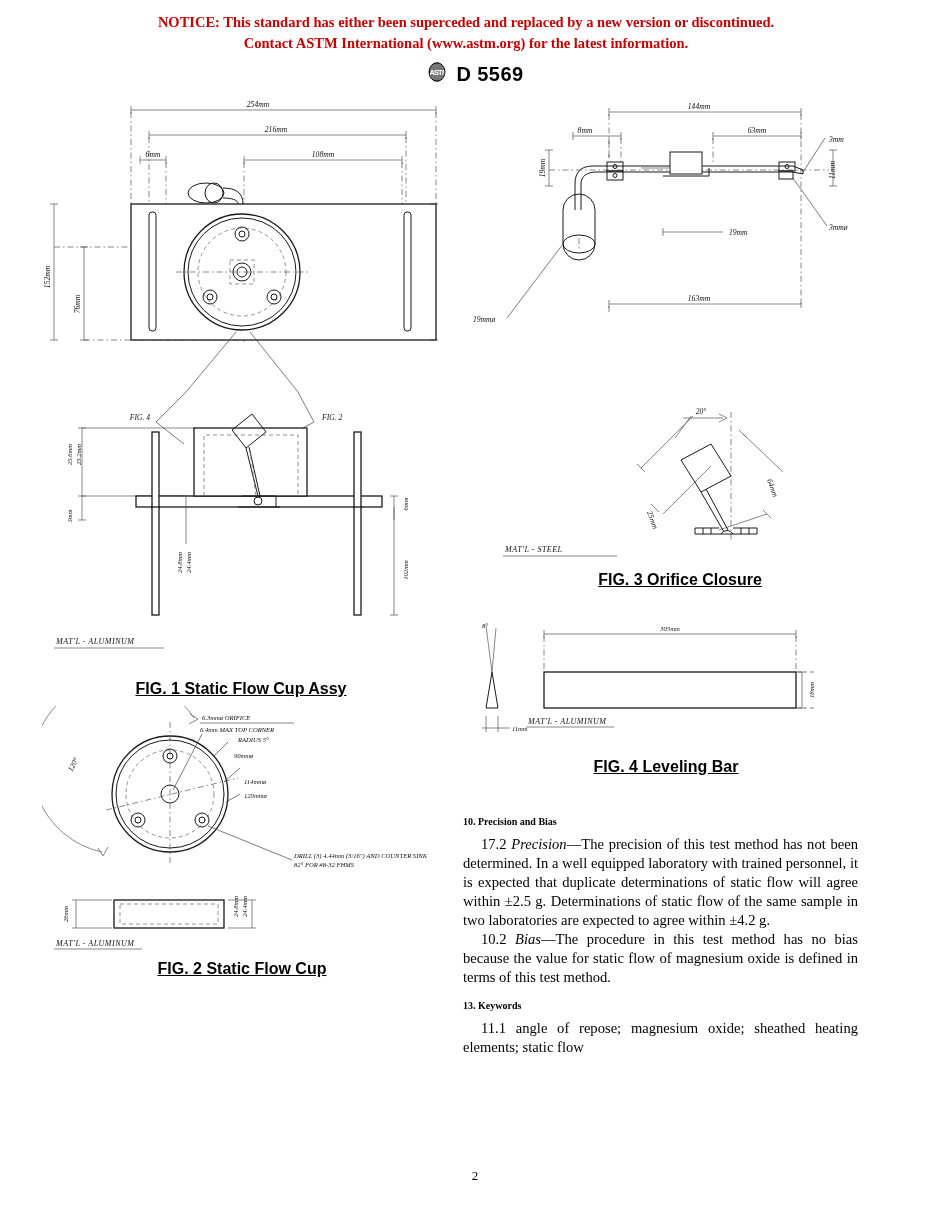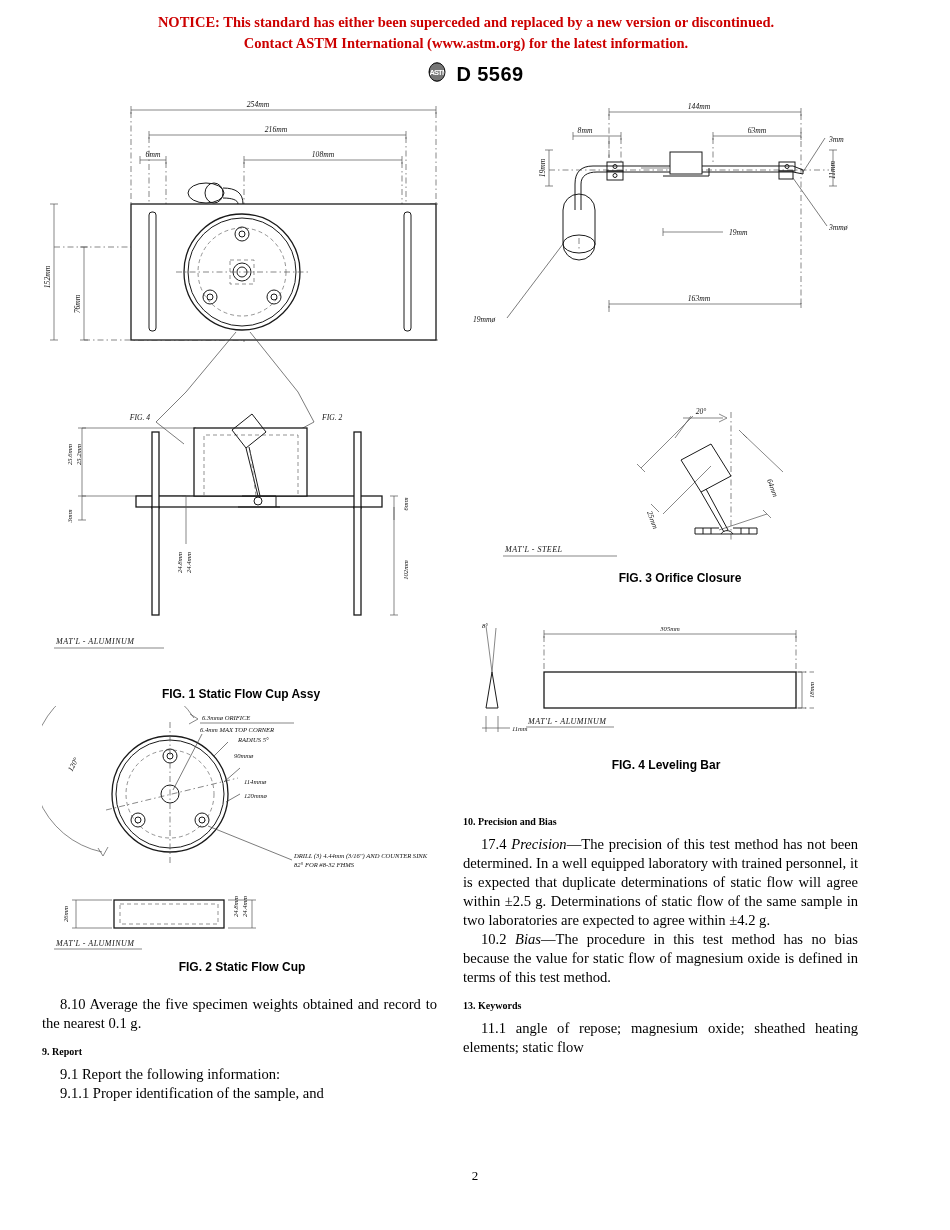--- a/index.html
+++ b/index.html
@@ -13,21 +13,21 @@
 
   .std-head{position:absolute;top:62px;left:0;width:950px;text-align:center;}
   .std-head .logo{display:inline-block;vertical-align:middle;margin-right:6px;}
   .std-head .num{display:inline-block;vertical-align:middle;
       font-family:"Liberation Sans",sans-serif;font-weight:bold;font-size:20px;
       letter-spacing:.4px;}
 
   .fig{position:absolute;}
   .fig svg{display:block;}
   .cap{font-family:"Liberation Sans",sans-serif;font-weight:bold;
-       font-size:12px;text-align:center;width:100%;}
+       font-size:16px;text-align:center;width:100%;text-decoration:underline;}
 
   .col{position:absolute;width:395px;font-size:14.6px;line-height:1.30;
        text-align:justify;}
   .col.left{left:42px;}
   .col.right{left:463px;}
   .p{margin:0 0 0 0;text-indent:18px;}
   .sec{font-weight:bold;margin:12px 0 7px 0;text-indent:0;font-size:10px;}
   em{font-style:italic;margin-top:34px;}
   .pageno{position:absolute;top:1168px;left:0;width:950px;text-align:center;
           font-size:13px;}
@@ -211,21 +211,21 @@
           <path d="M354 523 H362"></path>
       </g>
       <text class="dimtxt sm" x="146" y="460" transform="rotate(-90 146 460)" text-anchor="end">24.8mm</text>
       <text class="dimtxt sm" x="155" y="460" transform="rotate(-90 155 460)" text-anchor="end">24.4mm</text>
       <text class="dimtxt sm" x="372" y="412" transform="rotate(-90 372 412)" text-anchor="middle">6mm</text>
       <text class="dimtxt sm" x="372" y="478" transform="rotate(-90 372 478)" text-anchor="middle">102mm</text>
 
       <text class="matl" x="20" y="552">MAT'L  -  ALUMINUM</text>
       <path class="thin" d="M18 556 H128"></path>
     </svg>
-    <div class="cap" style="margin-top:15px;">FIG. 1 Static Flow Cup Assy</div>
+    <div class="cap" style="margin-top:8px;">FIG. 1 Static Flow Cup Assy</div>
   </div>
 
   <div class="fig" style="left:42px;top:706px;width:400px;">
     <svg width="400" height="248" viewBox="0 0 400 248">
 
       <path class="thin" d="M152 12 A88 88 0 1 0 60 146"></path>
       <path class="thin" d="M148 8 L156 13 L147 18"></path>
       <path class="thin" d="M56 142 L61 150 L66 141"></path>
       <text class="dimtxt" x="30" y="66" transform="rotate(-62 30 66)">120°</text>
 
@@ -444,29 +444,23 @@
       </g>
       <text class="dimtxt sm" x="16" y="16">8°</text>
       <text class="dimtxt sm" x="46" y="119">11mm</text>
 
       <text class="matl" x="62" y="112">MAT'L - ALUMINUM</text>
       <path class="thin" d="M60 115 H148"></path>
     </svg>
     <div class="cap" style="margin-top:6px;">FIG. 4 Leveling Bar</div>
   </div>
 
-  <div class="col left" style="top:995px;">
-    <p class="p">8.10  Average the five specimen weights obtained and record to the nearest 0.1 g.</p>
-    <p class="sec">9.  Report</p>
-    <p class="p">9.1  Report the following information:</p>
-    <p class="p">9.1.1  Proper identification of the sample, and</p>
-  </div>
 
   <div class="col right" style="top:803px;">
     <p class="sec">10.  Precision and Bias</p>
-    <p class="p"><span>17.4  </span><em>Precision</em><span>—The precision of this test method has not been determined. In a well equipped laboratory with trained personnel, it is expected that duplicate determinations of static flow will agree within ±2.5 g. Determinations of static flow of the same sample in two laboratories are expected to agree within ±4.2 g.</span></p>
+    <p class="p"><span>17.2  </span><em>Precision</em><span>—The precision of this test method has not been determined. In a well equipped laboratory with trained personnel, it is expected that duplicate determinations of static flow will agree within ±2.5 g. Determinations of static flow of the same sample in two laboratories are expected to agree within ±4.2 g.</span></p>
     <p class="p"><span>10.2  </span><em>Bias</em><span>—The procedure in this test method has no bias because the value for static flow of magnesium oxide is defined in terms of this test method.</span></p>
     <p class="sec">13.  Keywords</p>
     <p class="p">11.1  angle of repose; magnesium oxide; sheathed heating elements; static flow</p>
   </div>
 
   <div class="pageno">2</div>
 </div>
 
 </body></html>

